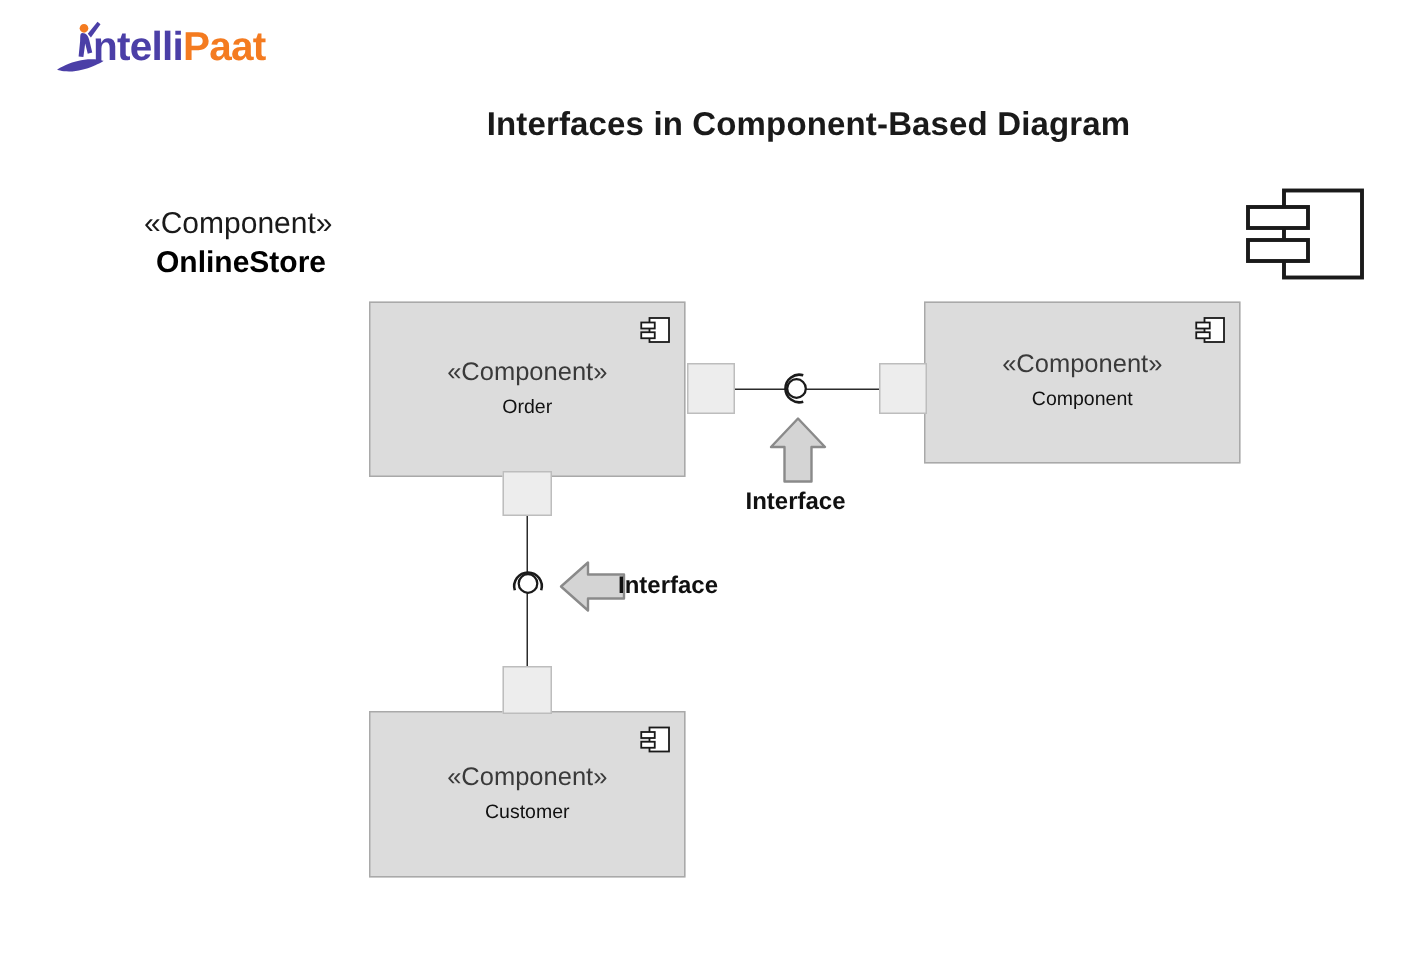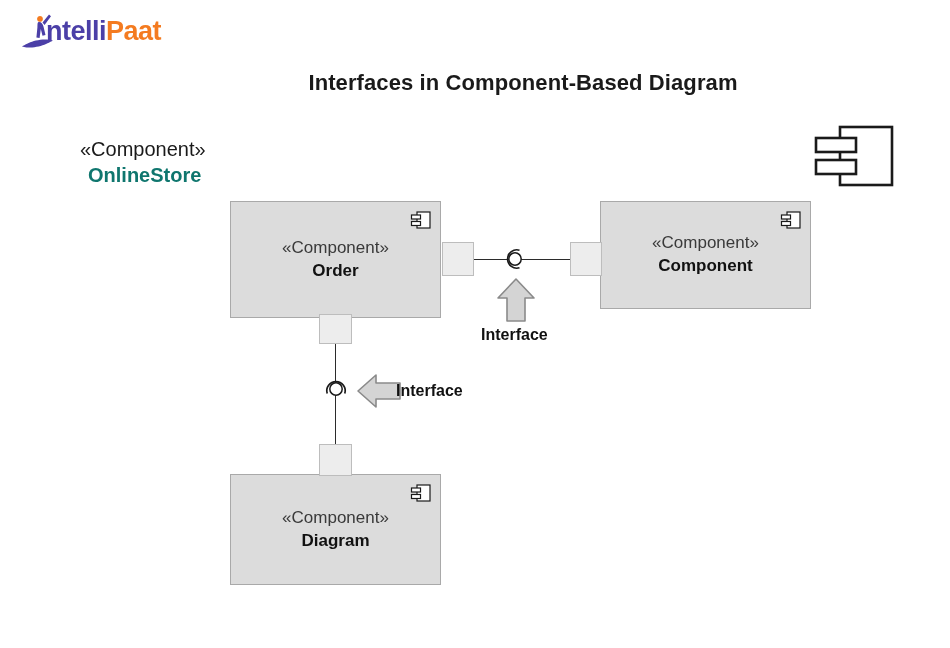--- a/index.html
+++ b/index.html
@@ -10,20 +10,21 @@
     width: 950px;
     height: 648px;
     background: #ffffff;
     font-family: "Liberation Sans", sans-serif;
     overflow: hidden;
   }
   #canvas {
     position: relative;
     width: 930px;
     height: 648px;
+    margin-left: 16px;
   }
 
   
   .logo {
     position: absolute;
     left: 18px;
     top: 8px;
     width: 150px;
     height: 46px;
   }
@@ -61,21 +62,21 @@
     width: 280px;
   }
   .pkg-stereotype {
     font-size: 20px;
     color: #1a1a1a;
     font-weight: normal;
     line-height: 26px;
   }
   .pkg-name {
     font-size: 20px;
-    color: #0f766e;
+    color: #000000;
     font-weight: bold;
     line-height: 26px;
     padding-left: 8px;
   }
 
   
   .component {
     position: absolute;
     background: #dcdcdc;
     border: 1px solid #a9a9a9;
@@ -84,22 +85,22 @@
     flex-direction: column;
     align-items: center;
     justify-content: center;
   }
   .comp-stereotype {
     font-size: 17px;
     color: #3a3a3a;
     line-height: 22px;
   }
   .comp-name {
-    font-size: 17px;
-    font-weight: bold;
+    font-size: 13px;
+    font-weight: normal;
     color: #111111;
     line-height: 24px;
   }
 
   
   .comp-icon {
     position: absolute;
     right: 8px;
     top: 8px;
     width: 22px;
@@ -221,21 +222,21 @@
 
   <div class="component" style="left:230px; top:474px; width:211px; height:111px;">
     <div class="comp-icon">
       <svg width="22" height="22" viewBox="0 0 22 22">
         <rect x="7" y="2" width="13" height="16" fill="#ffffff" stroke="#1a1a1a" stroke-width="1.2"></rect>
         <rect x="1.5" y="5" width="9" height="4" fill="#ffffff" stroke="#1a1a1a" stroke-width="1.2"></rect>
         <rect x="1.5" y="11.5" width="9" height="4" fill="#ffffff" stroke="#1a1a1a" stroke-width="1.2"></rect>
       </svg>
     </div>
     <div class="comp-stereotype">«Component»</div>
-    <div class="comp-name">Diagram</div>
+    <div class="comp-name">Customer</div>
   </div>
 
   <div class="port" style="left:319px; top:444px; width:33px; height:32px;"></div>
 
   <div class="lollipop" style="left:500px; top:244px;">
     <svg width="30" height="30" viewBox="0 0 30 30">
 
       <path d="M19.5,6.2 A9.2,9.2 0 1,0 19.5,23.8" fill="none" stroke="#1a1a1a" stroke-width="1.7"></path>
 
       <circle cx="15" cy="15" r="6.2" fill="#ffffff" stroke="#1a1a1a" stroke-width="1.5"></circle>

